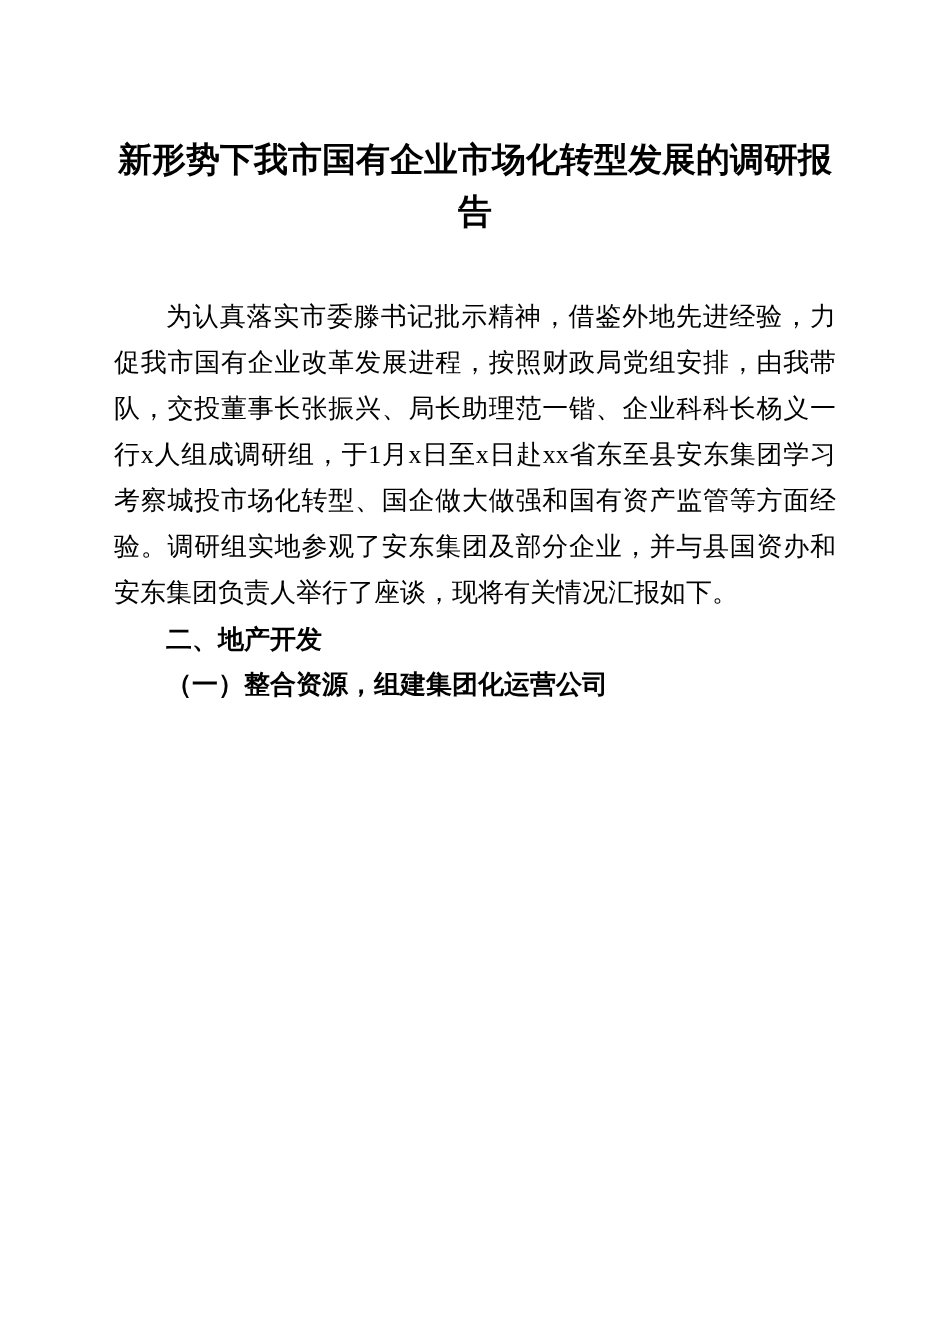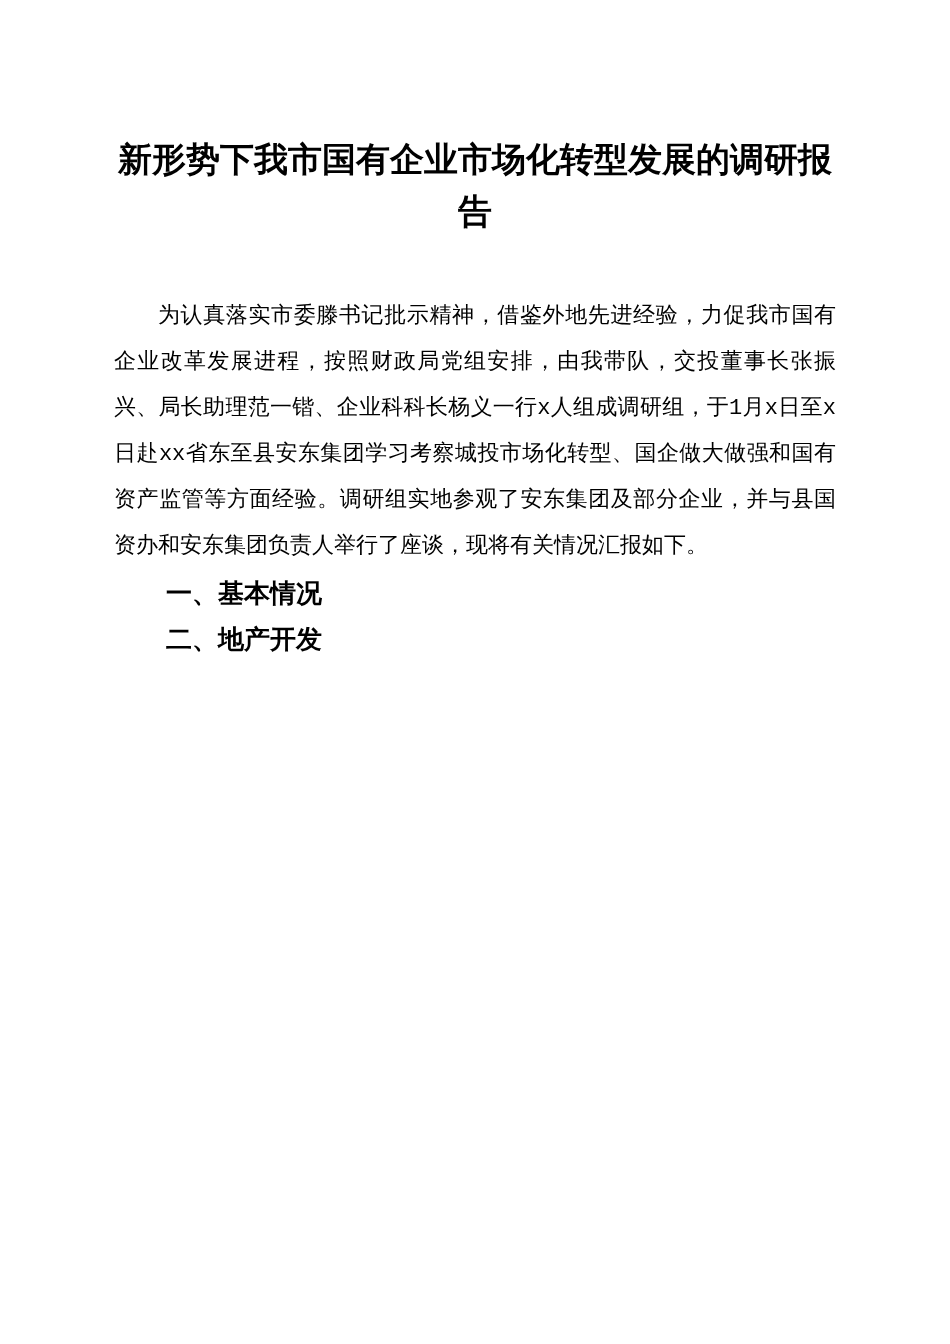--- a/index.html
+++ b/index.html
@@ -20,22 +20,22 @@
   }
   .doc-title {
     font-family: "Liberation Serif", "DejaVu Serif", serif;
     font-weight: bold;
     font-size: 34px;
     line-height: 52px;
     text-align: center;
     margin: 0 0 56px 0;
   }
   .para {
-    font-family: Liberation Mono, monospace;
-    font-size: 22px;
+    font-family: Liberation Serif, serif;
+    font-size: 26px;
     line-height: 46px;
     text-align: justify;
     text-indent: 2em;
     margin: 0;
     word-break: break-all;
   }
   .heading-1 {
     font-family: "Liberation Sans", "DejaVu Sans", sans-serif;
     font-weight: bold;
     font-size: 26px;
@@ -54,20 +54,20 @@
 </style>
 </head>
 <body>
 
 <div class="page">
 
   <h1 class="doc-title">新形势下我市国有企业市场化转型发展的调研报告</h1>
 
   <p class="para">为认真落实市委滕书记批示精神，借鉴外地先进经验，力促我市国有企业改革发展进程，按照财政局党组安排，由我带队，交投董事长张振兴、局长助理范一锴、企业科科长杨义一行x人组成调研组，于1月x日至x日赴xx省东至县安东集团学习考察城投市场化转型、国企做大做强和国有资产监管等方面经验。调研组实地参观了安东集团及部分企业，并与县国资办和安东集团负责人举行了座谈，现将有关情况汇报如下。</p>
 
-  <h2 class="heading-1">一、基本情况</h2>
 
 
   <h2 class="heading-1">二、地产开发</h2>
 
+  <h3 class="heading-2">（一）整合资源，组建集团化运营公司</h3>
 
 
 </div>
 
 </body></html>

